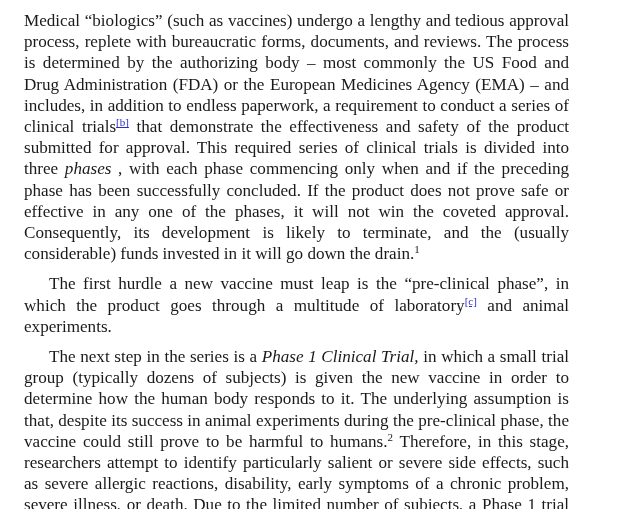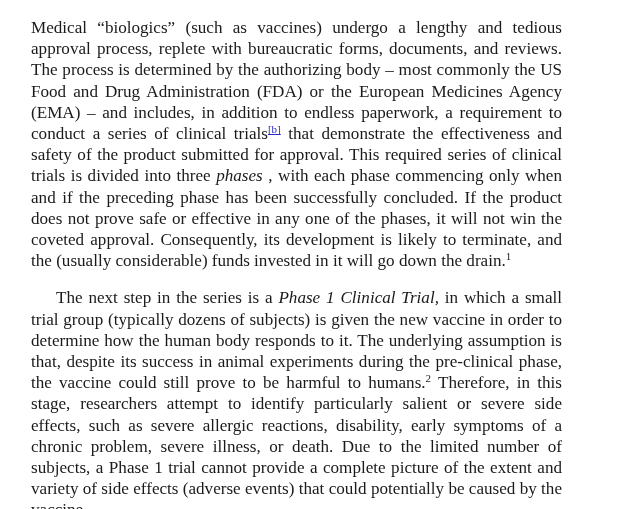--- a/index.html
+++ b/index.html
@@ -15,21 +15,21 @@
       left: 15px;
       top: 1px;
       width: 563px;
       font-family: "Liberation Serif", serif;
       font-size: 17.1px;
       line-height: 21.2px;
       color: #1a1a1a;
       text-align: justify;
     }
     .para {
-      margin: 16px;
+      margin: 9px;
     }
     .indent {
       text-indent: 25px;
     }
     .ref {
       color: #2a2acc;
       font-size: 11px;
       vertical-align: 6px;
       line-height: 0;
       text-decoration: underline;
@@ -44,15 +44,18 @@
     em { font-style: italic; }
   </style>
 </head>
 <body>
 
 <div class="page">
   <p class="para">
     <span>Medical “biologics” (such as vaccines) undergo a lengthy and tedious approval process, replete with bureaucratic forms, documents, and reviews. The process is determined by the authorizing body – most commonly the US Food and Drug Administration (FDA) or the European Medicines Agency (EMA) – and includes, in addition to endless paperwork, a requirement to conduct a series of clinical trials</span><a class="ref">[b]</a><span> that demonstrate the effectiveness and safety of the product submitted for approval. This required series of clinical trials is divided into three </span><em>phases</em><span> , with each phase commencing only when and if the preceding phase has been successfully concluded. If the product does not prove safe or effective in any one of the phases, it will not win the coveted approval. Consequently, its development is likely to terminate, and the (usually considerable) funds invested in it will go down the drain.</span><sup class="fn">1</sup>
   </p>
   <p class="para indent">
+    <span>The first hurdle a new vaccine must leap is the “pre-clinical phase”, in which the product goes through a multitude of laboratory</span><a class="ref">[c]</a><span> and animal experiments.</span>
+  </p>
+  <p class="para indent">
     <span>The next step in the series is a </span><em>Phase 1 Clinical Trial,</em><span> in which a small trial group (typically dozens of subjects) is given the new vaccine in order to determine how the human body responds to it. The underlying assumption is that, despite its success in animal experiments during the pre-clinical phase, the vaccine could still prove to be harmful to humans.</span><sup class="fn">2</sup><span> Therefore, in this stage, researchers attempt to identify particularly salient or severe side effects, such as severe allergic reactions, disability, early symptoms of a chronic problem, severe illness, or death. Due to the limited number of subjects, a Phase 1 trial cannot provide a complete picture of the extent and variety of side effects (adverse events) that could potentially be caused by the vaccine.</span>
   </p>
 </div>
 
 </body></html>

